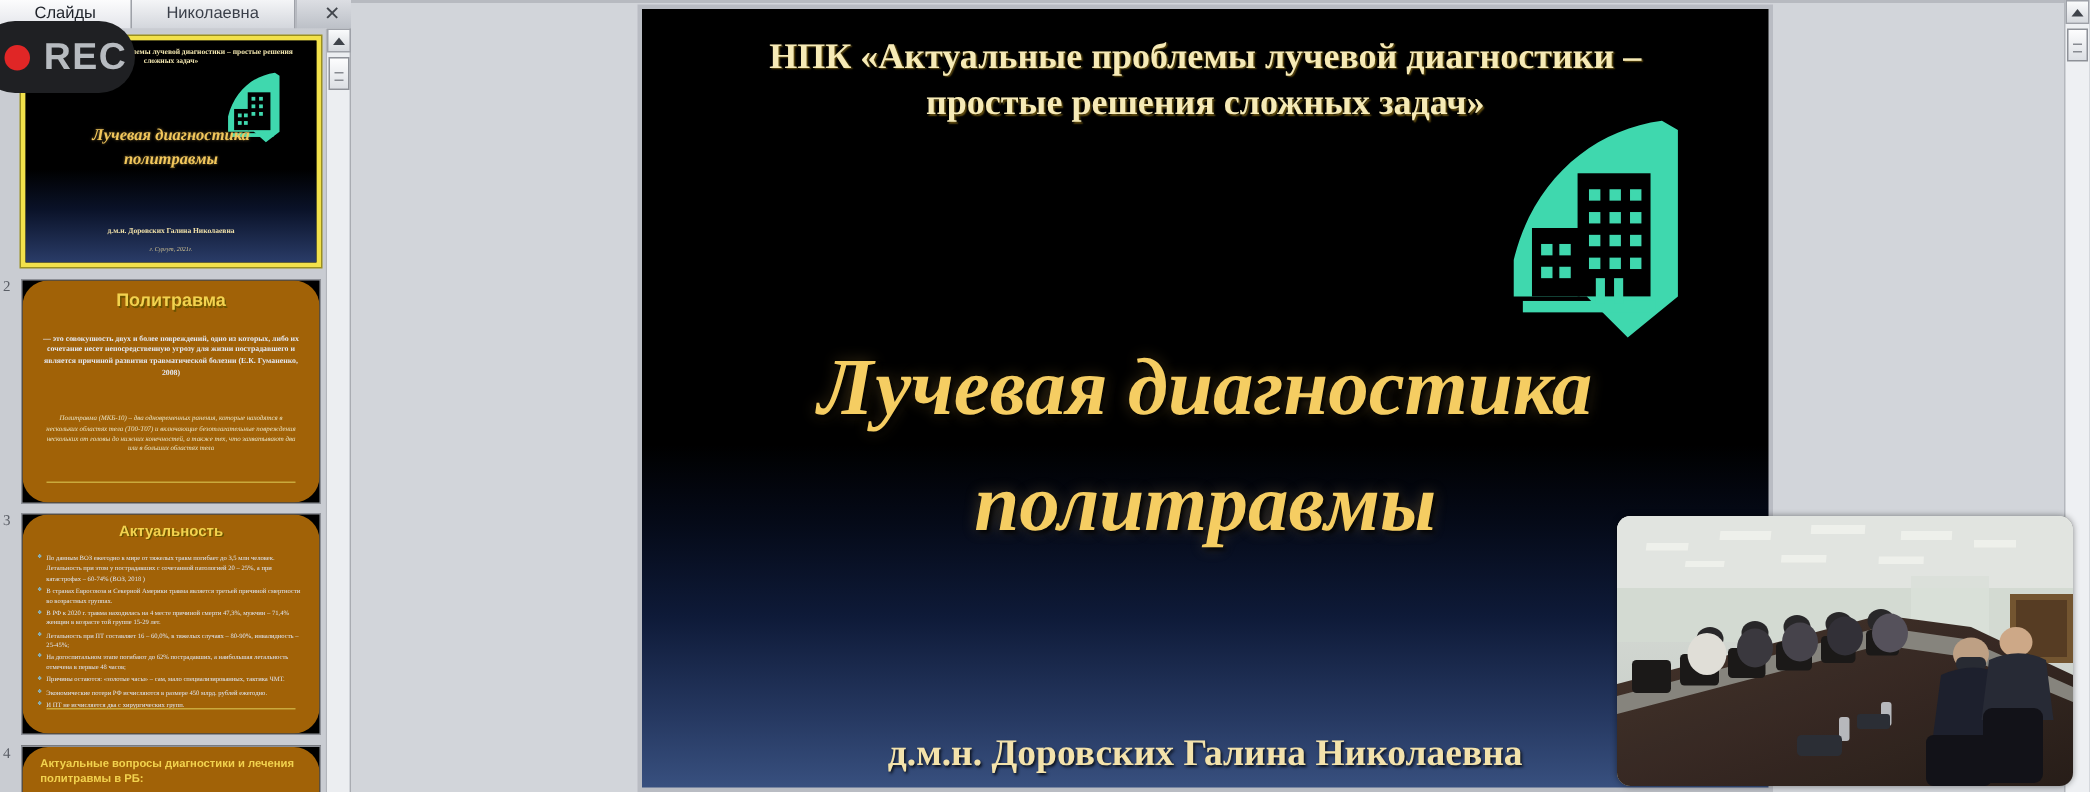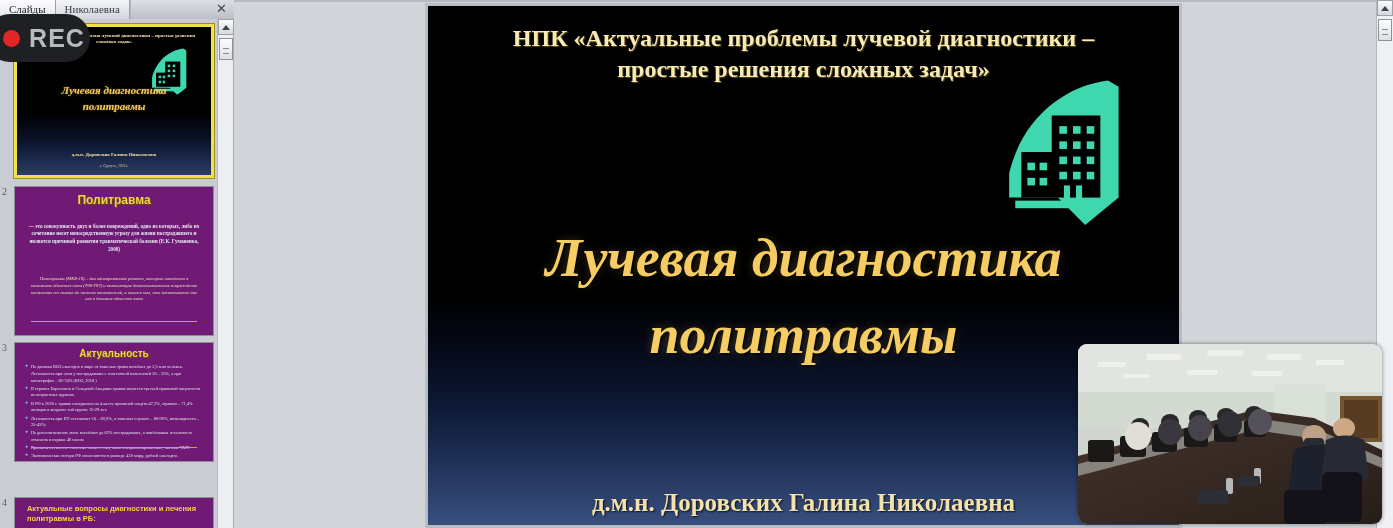--- a/index.html
+++ b/index.html
@@ -18,25 +18,24 @@
     border-right: 1px solid #a9acb2;
   }
   .tabstrip {
     position: absolute; left: 0; top: 0; width: 234px; height: 19px;
     background: linear-gradient(#e9ebee, #c6c9cf);
     display: flex; align-items: flex-end;
   }
   .tab {
     height: 19px; line-height: 18px;
     font-size: 11px; color: #3a3f49;
-    padding: 0 9px;
+    padding: 0 23px;
     border-right: 1px solid #9ea1a8;
     background: linear-gradient(#f4f5f7, #d3d6dc);
     white-space: nowrap;
-    font-family: Liberation Serif, serif;
   }
   .tab.active {
     background: linear-gradient(#fcfcfd, #e3e5ea);
     color: #1d2128;
     font-weight: normal;
   }
   .tab-filler {
     flex: 1; height: 19px;
     background: linear-gradient(#dcdee3, #bcc0c7);
     border-left: 1px solid #b5b8bf;
@@ -71,21 +70,21 @@
     border: 3px solid #f2e14b;
     box-shadow: 0 0 0 1px #9a8f20;
   }
 
   
   .mini {
     position: relative; width: 100%; height: 100%;
     background: linear-gradient(180deg, #000000 0%, #000000 58%, #0a1228 76%, #2a3c68 100%);
     overflow: hidden;
   }
-  .mini-dark { background: #701a75; }
+  .mini-dark { background: #a16207; border-radius: 17px; }
   .mini-hdr {
     position: absolute; top: 4%; left: 6%; right: 6%;
     font-size: 5px; line-height: 1.25; text-align: center;
     color: #f3e7b0; font-weight: bold;
     font-family: "Liberation Serif", serif;
   }
   .mini-title {
     position: absolute; top: 38%; left: 5%; right: 5%;
     text-align: center;
     font-family: "Liberation Serif", serif;
@@ -321,21 +320,21 @@
             <div class="mini-h2">Политравма</div>
             <div class="mini-body">— это совокупность двух и более повреждений, одно из которых, либо их сочетание несет непосредственную угрозу для жизни пострадавшего и является причиной развития травматической болезни (Е.К. Гуманенко, 2008)</div>
             <div class="mini-body-it">Политравма (МКБ-10) – два одновременных ранения, которые находятся в нескольких областях тела (Т00-Т07) и включающие безотлагательные повреждения нескольких от головы до нижних конечностей, а также тех, что захватывают два или в больших областях тела</div>
             <div class="mini-rule"></div>
           </div>
         </div>
       </div>
 
       <div class="thumb-row" style="height:155px">
         <div class="thumb-num">3</div>
-        <div class="thumb-frame" style="top:2px;height:120px">
+        <div class="thumb-frame" style="top:2px;height:148px">
           <div class="mini mini-dark">
             <div class="mini-h2" style="font-size:10px">Актуальность</div>
             <div class="mini-bullets">
               <div>По данным ВОЗ ежегодно в мире от тяжелых травм погибает до 3,5 млн человек. Летальность при этом у пострадавших с сочетанной патологией 20 – 25%, а при катастрофах – 60-74% (ВОЗ, 2018 )</div>
               <div>В странах Евросоюза и Северной Америки травма является третьей причиной смертности во возрастных группах.</div>
               <div>В РФ к 2020 г. травма находилась на 4 месте причиной смерти 47,3%, мужчин – 71,4% женщин в возрасте той группе 15-29 лет.</div>
               <div>Летальность при ПТ составляет 16 – 60,0%, в тяжелых случаях – 80-90%, инвалидность – 25-45%;</div>
               <div>На догоспитальном этапе погибают до 62% пострадавших, а наибольшая летальность отмечена в первые 48 часов;</div>
               <div>Причины остаются: «золотые часы» – сам, мало специализированных, тактика ЧМТ.</div>
               <div>Экономические потери РФ исчисляются в размере 450 млрд. рублей ежегодно.</div>

